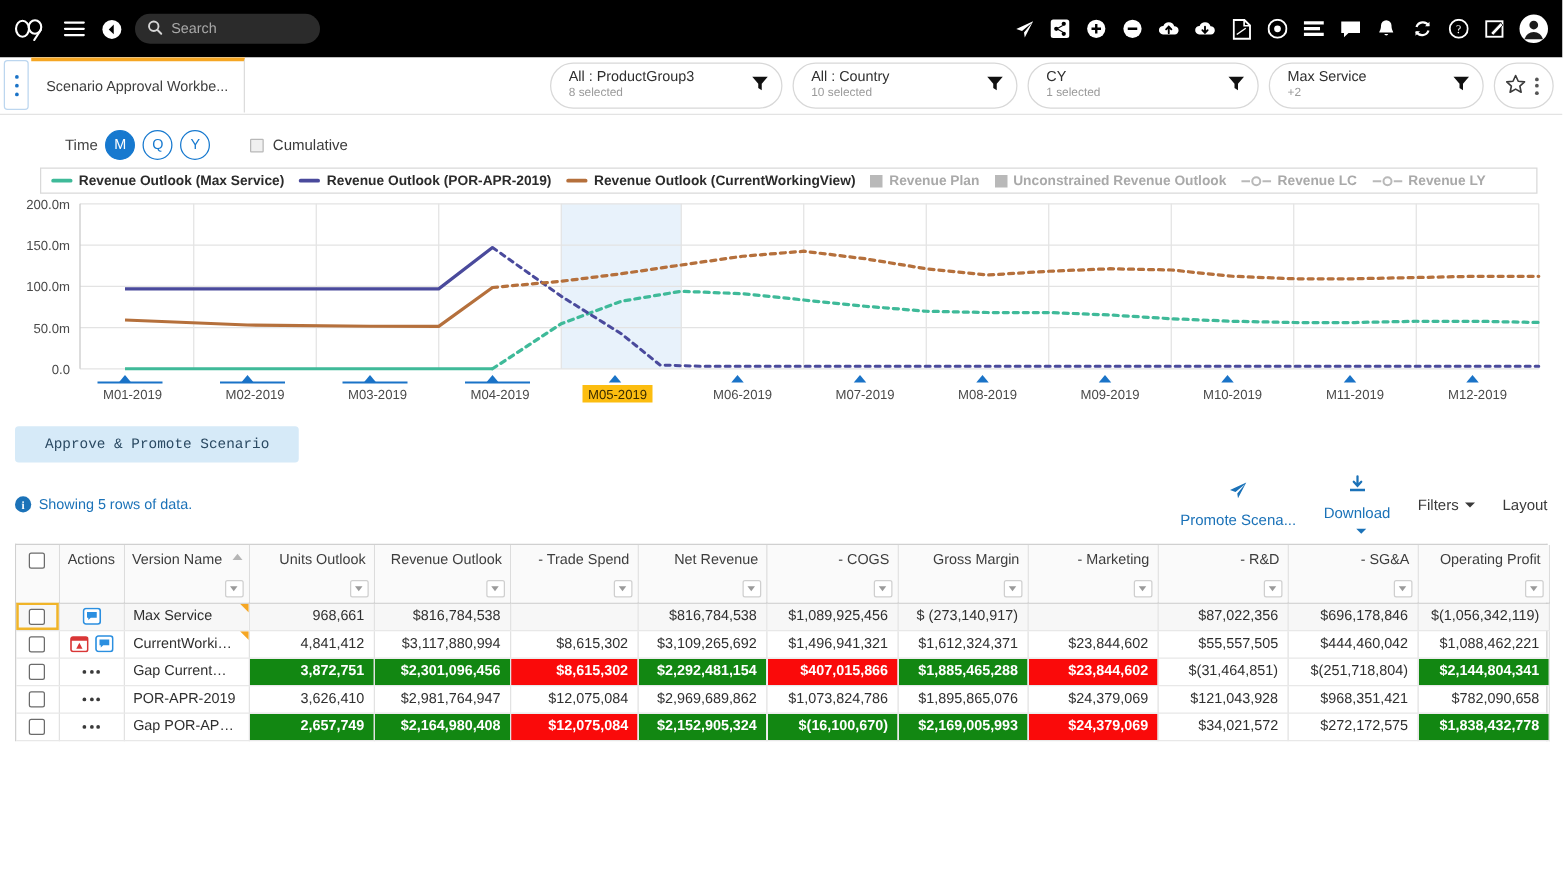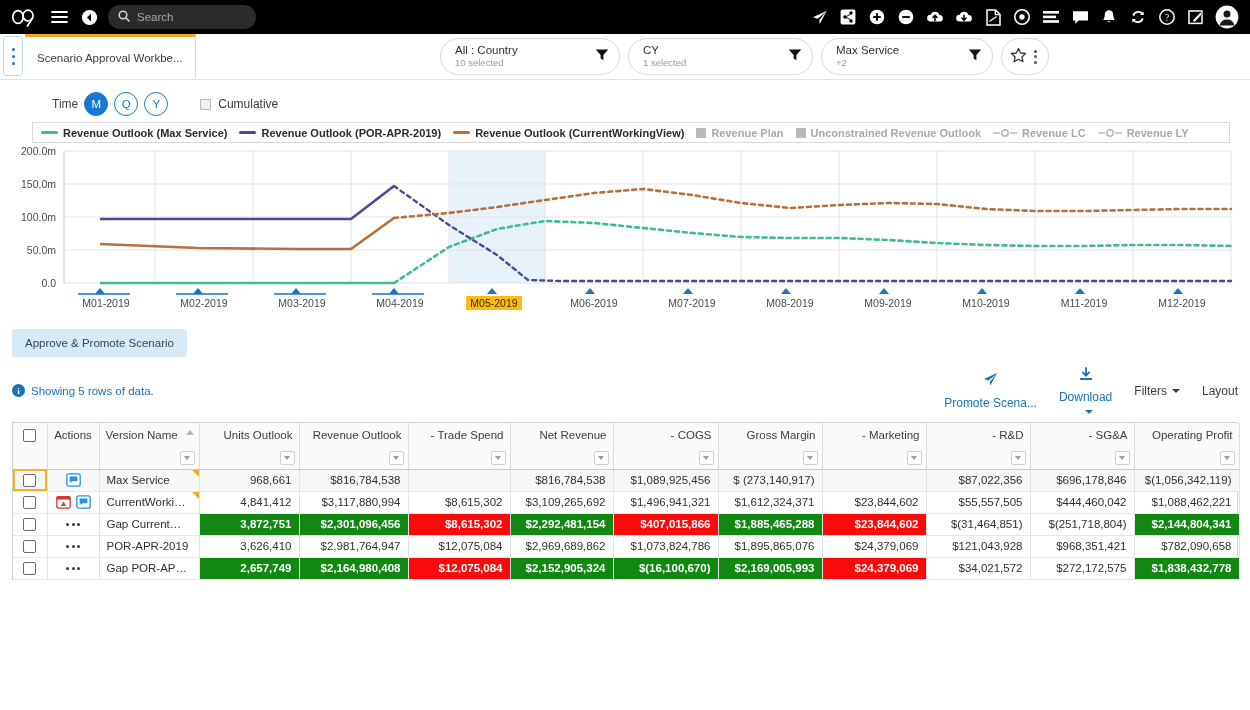--- a/index.html
+++ b/index.html
@@ -7,21 +7,21 @@
   body {
     font-family: "Liberation Sans", sans-serif;
     background: #ffffff;
     color: #333;
     font-size: 12px;
     overflow: hidden;
   }
 
   
   .topbar {
-    height: 34px; background: #000; display: flex; align-items: center;
+    height: 46px; background: #000; display: flex; align-items: center;
     padding: 0 8px 0 10px; color: #fff; justify-content: center;
   }
   .logo { width: 26px; height: 20px; margin-right: 10px; position: relative; }
   .logo svg { display: block; }
   .tb-icon { width: 26px; height: 26px; display: flex; align-items: center;
     justify-content: center; color: #fff; flex: 0 0 auto; }
   .tb-icon svg { display: block; }
   .hamburger { margin-right: 4px; }
   .searchbox {
     display: flex; align-items: center; gap: 7px;
@@ -97,21 +97,21 @@
   .lg-off { color: #a9a9a9; }
   .lg-on { color: #2b2b2b; }
 
   .plot-area { position: relative; height: 172px; margin-top: 2px; }
   .plot-area svg { display: block; }
 
   
   .approve-row { padding: 12px 0 0 12px; }
   .approve-btn {
     display: inline-block; background: #d6eaf8; color: #2b4a63; font-size: 11.5px;
-    border-radius: 3px; padding: 8px 13px; border: 0;
+    border-radius: 3px; padding: 8px 24px; border: 0; font-family: Liberation Mono, monospace;
   }
   .midrow { display: flex; align-items: center; padding: 10px 12px 8px 12px; }
   .showing { display: flex; align-items: center; gap: 6px; color: #1b72b8; font-size: 11.5px; }
   .info-dot {
     width: 13px; height: 13px; border-radius: 50%; background: #1b72b8; color: #fff;
     font-size: 9px; font-weight: bold; display: flex; align-items: center; justify-content: center;
     font-family: "Liberation Serif", serif;
   }
   .midrow-right { margin-left: auto; display: flex; align-items: center; gap: 22px; }
   .link-blue { color: #1b72b8; font-size: 12px; display: flex; align-items: center; gap: 6px; flex-direction: column; }
@@ -315,20 +315,30 @@
   <div class="kebab-left">
     <i></i>
       <i></i>
       <i></i>
   </div>
   <div class="tab">
     <span>Scenario Approval Workbe...</span>
   </div>
 
   <div class="filters-wrap">
+    <div class="filter-pill" style="width:186px">
+      <div class="fp-text">
+        <div class="fp-main">All : ProductGroup3</div>
+        <div class="fp-sub">8 selected</div>
+      </div>
+      <span class="fp-icon">
+        <svg width="14" height="14" viewBox="0 0 14 14">
+            <path d="M0.8 1.4h12.4L8.4 7v5.2L5.6 10.4V7z" fill="#111"></path>
+          </svg></span>
+    </div>
     <div class="filter-pill" style="width:180px">
       <div class="fp-text">
         <div class="fp-main">All : Country</div>
         <div class="fp-sub">10 selected</div>
       </div>
       <span class="fp-icon">
         <svg width="14" height="14" viewBox="0 0 14 14">
             <path d="M0.8 1.4h12.4L8.4 7v5.2L5.6 10.4V7z" fill="#111"></path>
           </svg></span>
     </div>

